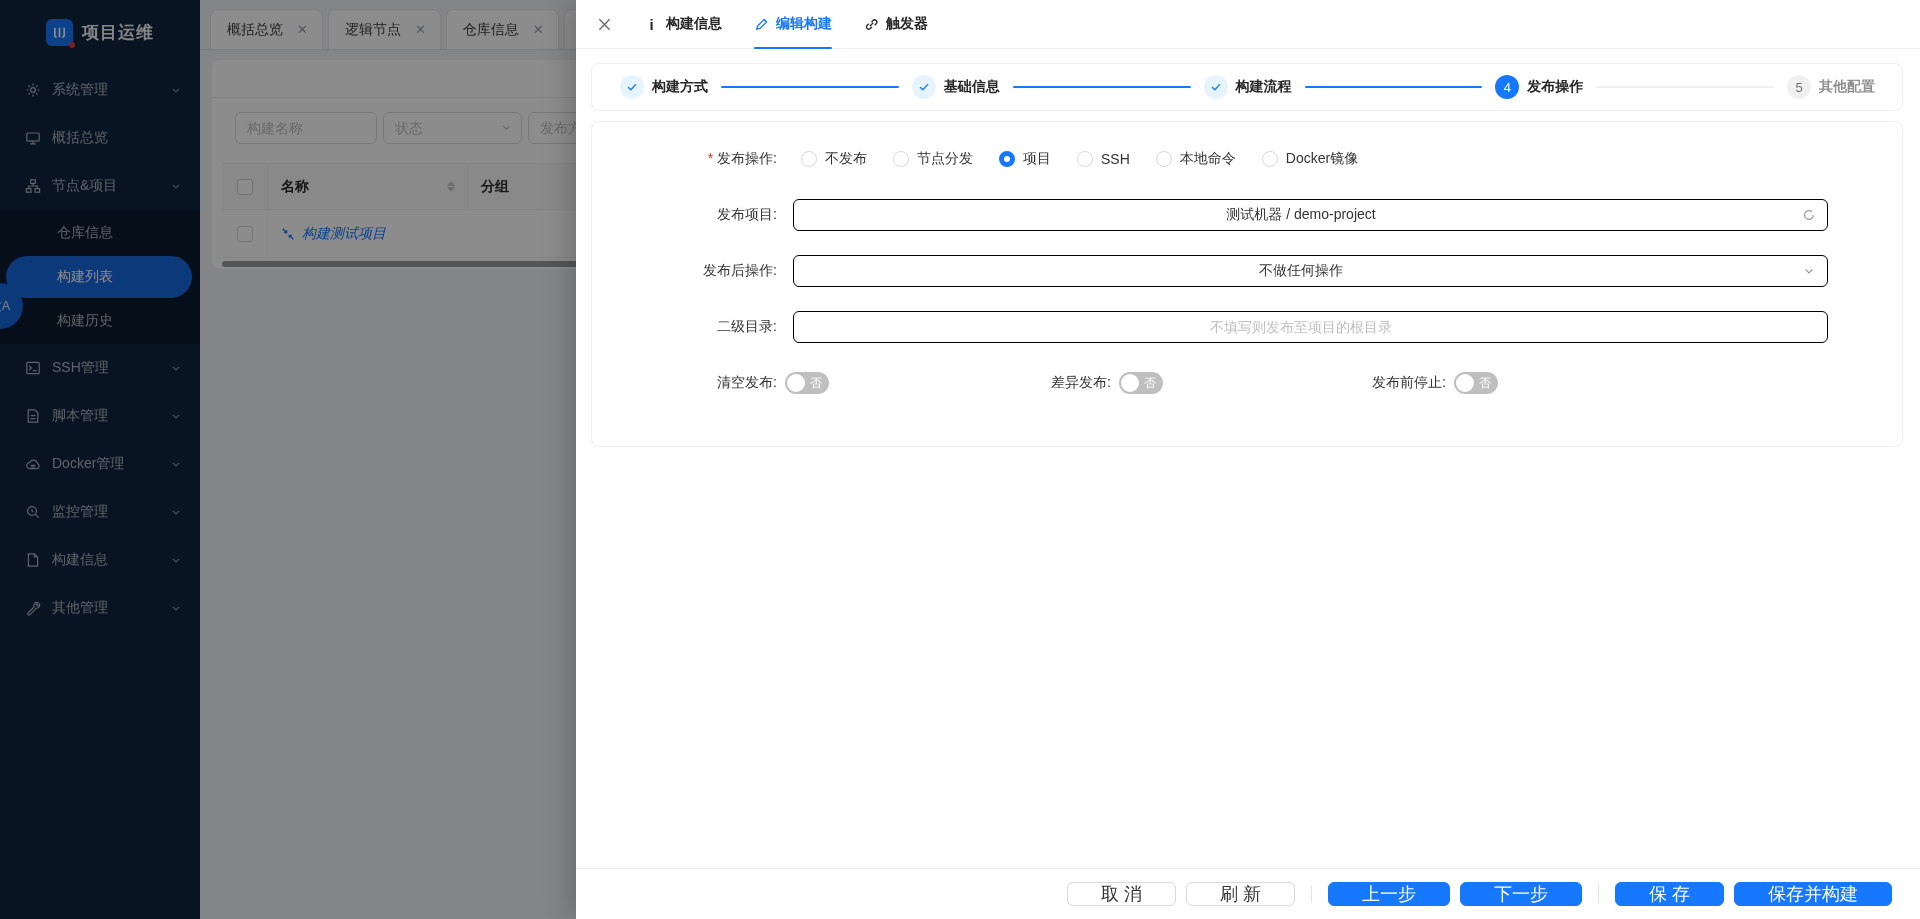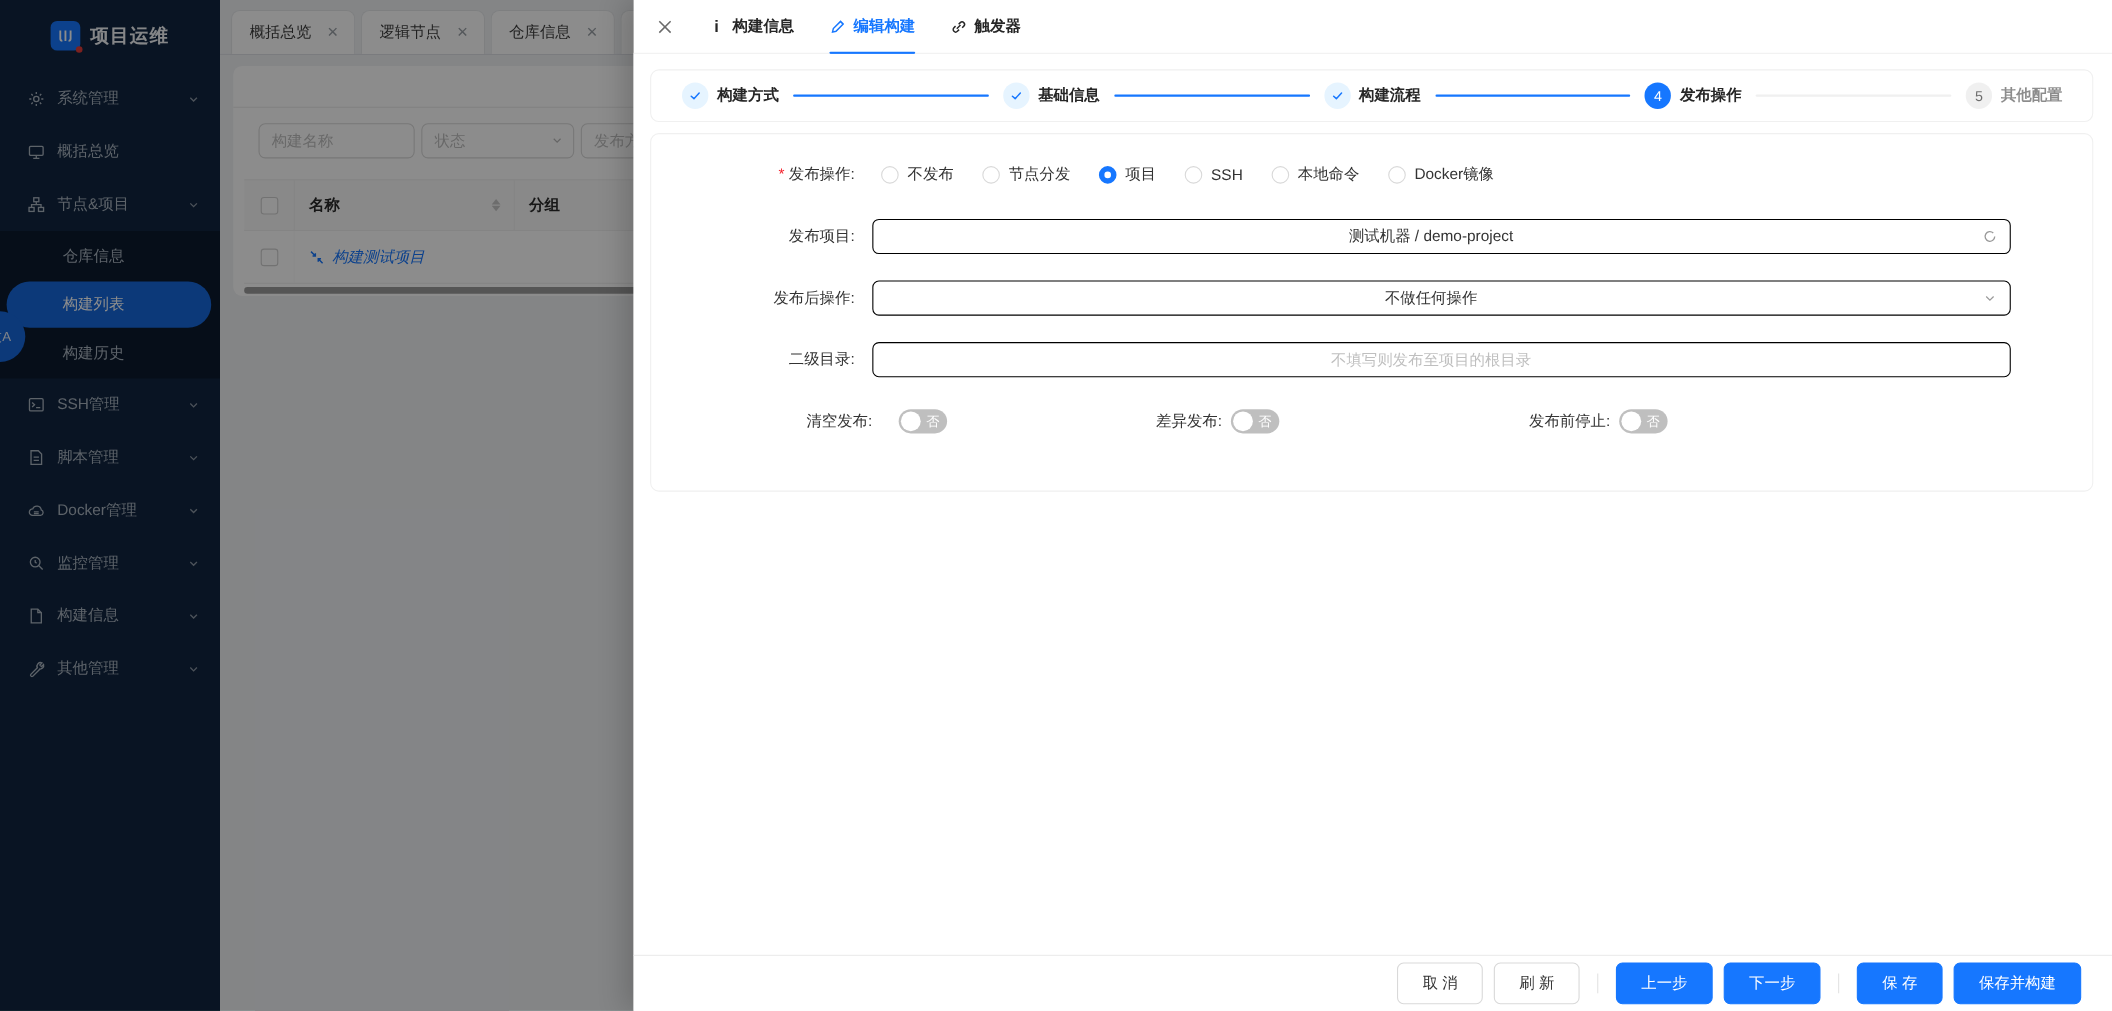--- a/index.html
+++ b/index.html
@@ -88,29 +88,29 @@
   .f-ctrl { margin-left:16px; width:1035px; position:relative; display:flex; align-items:center; }
   .radio-group { display:flex; align-items:center; gap:26px; margin-left:8px; }
   .radio { display:flex; align-items:center; gap:8px; cursor:pointer; color:#333; }
   .r-dot { width:16px; height:16px; border-radius:50%; border:1px solid #d9d9d9; background:#fff; }
   .radio.sel .r-dot { border:5px solid #1677ff; }
   .box-input { width:1035px; height:32px; border:1px solid #000000; border-radius:6px; padding:0 30px 0 11px; font-size:14px; color:#333; outline:none; background:#fff;text-align:center; }
   .box-input::placeholder, .f-input::placeholder { color:#bfbfbf; }
   .ctrl-icon { position:absolute; right:11px; top:8px; width:16px; height:16px; color:#9a9a9a; display:flex; align-items:center; justify-content:center; }
   .sw-row { position:relative; height:32px; margin-bottom:0; }
   .sw-group { position:absolute; top:0; height:32px; display:flex; align-items:center; gap:8px; }
-  .sw-g1 { left:0; } .sw-g1 .f-label { margin:16px; }
-  .sw-g2 { left:459px; } .sw-g3 { left:798px; }
+  .sw-g1 { left:0; } .sw-g1 .f-label { margin:0; }
+  .sw-g2 { left:459px; } .sw-g3 { left:780px; }
   .switch { width:44px; height:22px; border-radius:11px; background:rgba(0,0,0,0.25); position:relative; cursor:pointer; }
   .switch .knob { position:absolute; left:2px; top:2px; width:18px; height:18px; border-radius:50%; background:#fff; }
   .switch .sw-txt { position:absolute; right:7px; top:3px; font-size:12px; color:#fff; line-height:16px; }
 
   
   .d-foot { position:absolute; left:0; right:0; bottom:0; height:51px; border-top:1px solid #ebebeb; background:#fff; display:flex; align-items:center; justify-content:flex-end; padding-right:28px; gap:10px; }
-  .btn { height:38px; border-radius:6px; padding:0 22px; font-size:14px; display:flex; align-items:center; justify-content:center; cursor:pointer; white-space:nowrap; }
+  .btn { height:24px; border-radius:6px; padding:0 33px; font-size:18px; display:flex; align-items:center; justify-content:center; cursor:pointer; white-space:nowrap; }
   .btn-default { background:#fff; border:1px solid #d9d9d9; color:#333; }
   .btn-primary { background:#1677ff; border:1px solid #1677ff; color:#fff; }
   .vdiv { width:1px; height:18px; background:#e3e3e3; margin:0 6px; }
 
   svg { display:block; }
 </style>
 </head>
 <body>
 
 <div class="stage">

